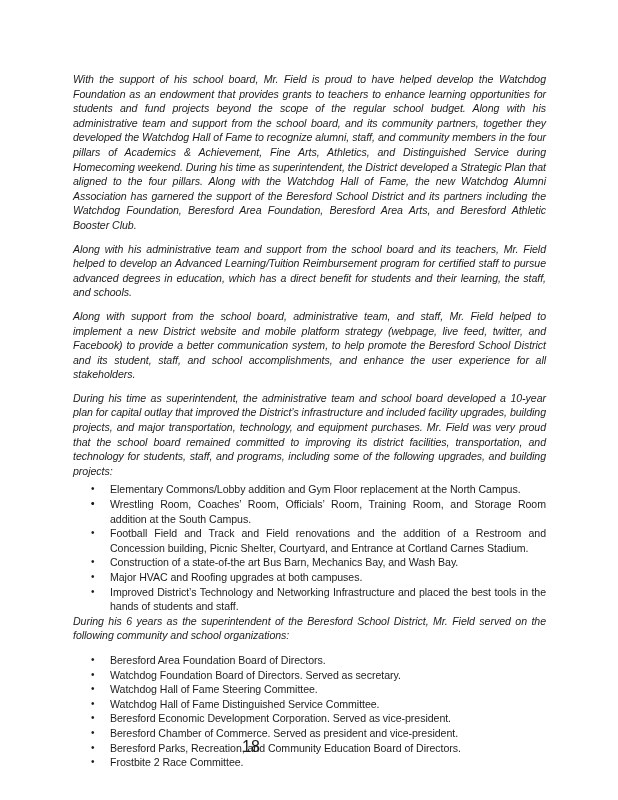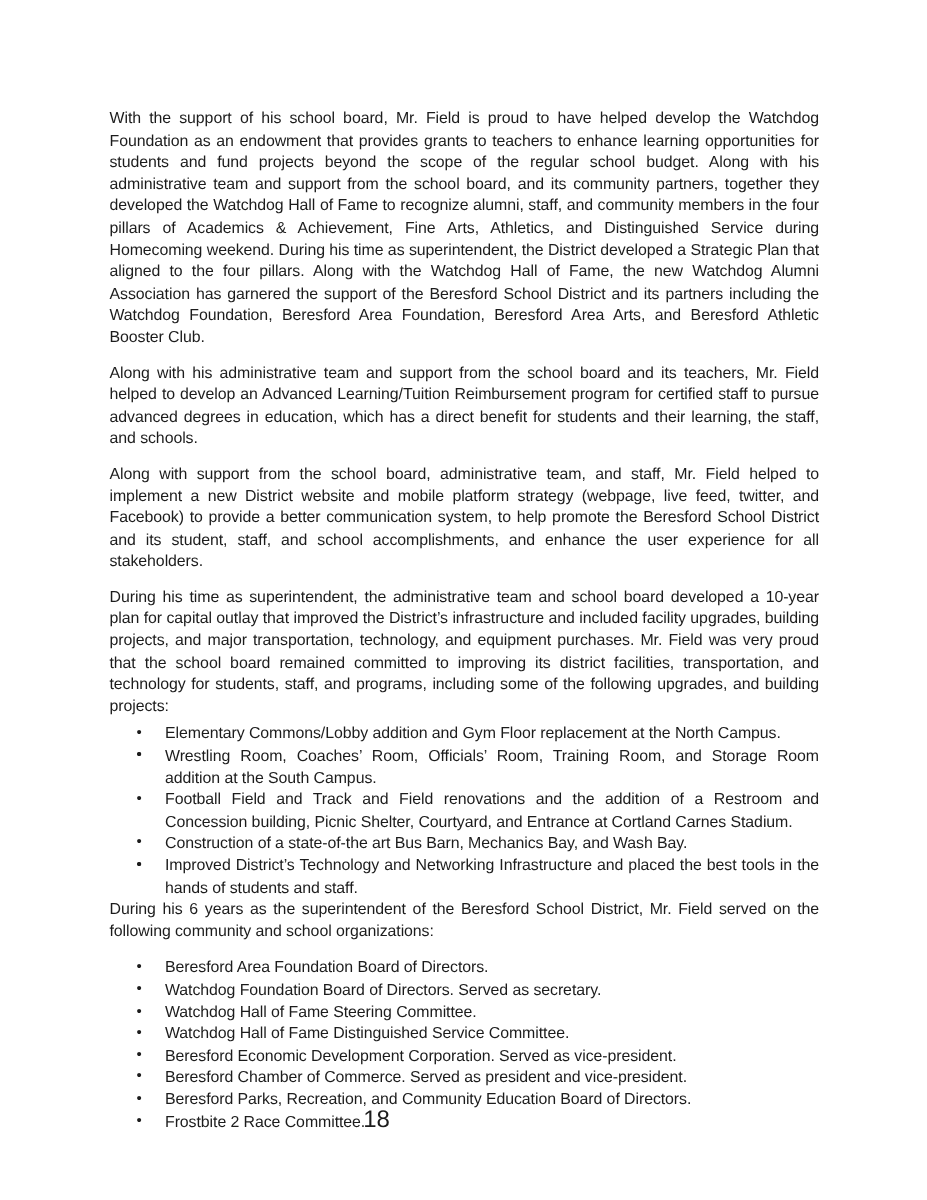--- a/index.html
+++ b/index.html
@@ -20,20 +20,21 @@
       left: 73px;
       top: 72px;
       width: 473px;
       font-size: 10.6px;
       line-height: 14.6px;
       letter-spacing: -0.05px;
     }
     .page p {
       margin: 0 0 9px 0;
       text-align: justify;
+      font-style: italic;
     }
     .page p.tight { margin-bottom: 0; }
     ul.bullets {
       list-style: none;
       margin: 0 0 9px 0;
       padding: 0;
     }
     ul.bullets li {
       position: relative;
       padding-left: 37px;
@@ -65,21 +66,21 @@
   <p>Along with his administrative team and support from the school board and its teachers, Mr. Field helped to develop an Advanced Learning/Tuition Reimbursement program for certified staff to pursue advanced degrees in education, which has a direct benefit for students and their learning, the staff, and schools.</p>
   <p>Along with support from the school board, administrative team, and staff, Mr. Field helped to implement a new District website and mobile platform strategy (webpage, live feed, twitter, and Facebook) to provide a better communication system, to help promote the Beresford School District and its student, staff, and school accomplishments, and enhance the user experience for all stakeholders.</p>
   <p class="tight">During his time as superintendent, the administrative team and school board developed a 10-year plan for capital outlay that improved the District’s infrastructure and included facility upgrades, building projects, and major transportation, technology, and equipment purchases.  Mr. Field was very proud that the school board remained committed to improving its district facilities, transportation, and technology for students, staff, and programs, including some of the following upgrades, and building projects:</p>
 
   <ul class="bullets first">
     <li><span class="bullet">•</span><span>Elementary Commons/Lobby addition and Gym Floor replacement at the North Campus.</span></li>
     <li><span class="bullet">•</span></li>
     <li><span class="bullet">•</span><span>Wrestling Room, Coaches’ Room, Officials’ Room, Training Room, and Storage Room addition at the South Campus.</span></li>
     <li><span class="bullet">•</span><span>Football Field and Track and Field renovations and the addition of a Restroom and Concession building, Picnic Shelter, Courtyard, and Entrance at Cortland Carnes Stadium.</span></li>
     <li><span class="bullet">•</span><span>Construction of a state-of-the art Bus Barn, Mechanics Bay, and Wash Bay.</span></li>
-    <li><span class="bullet">•</span></li>
+    <li><span class="bullet">•</span><span>Major HVAC and Roofing upgrades at both campuses.</span></li>
     <li><span class="bullet">•</span><span>Improved District’s Technology and Networking Infrastructure and placed the best tools in the hands of students and staff.</span></li>
   </ul>
 
   <p class="tight">During his 6 years as the superintendent of the Beresford School District, Mr. Field served on the following community and school organizations:</p>
 
   <ul class="bullets second">
     <li><span class="bullet">•</span><span>Beresford Area Foundation Board of Directors.</span></li>
     <li><span class="bullet">•</span><span>Watchdog Foundation Board of Directors.  Served as secretary.</span></li>
     <li><span class="bullet">•</span><span>Watchdog Hall of Fame Steering Committee.</span></li>
     <li><span class="bullet">•</span><span>Watchdog Hall of Fame Distinguished Service Committee.</span></li>

